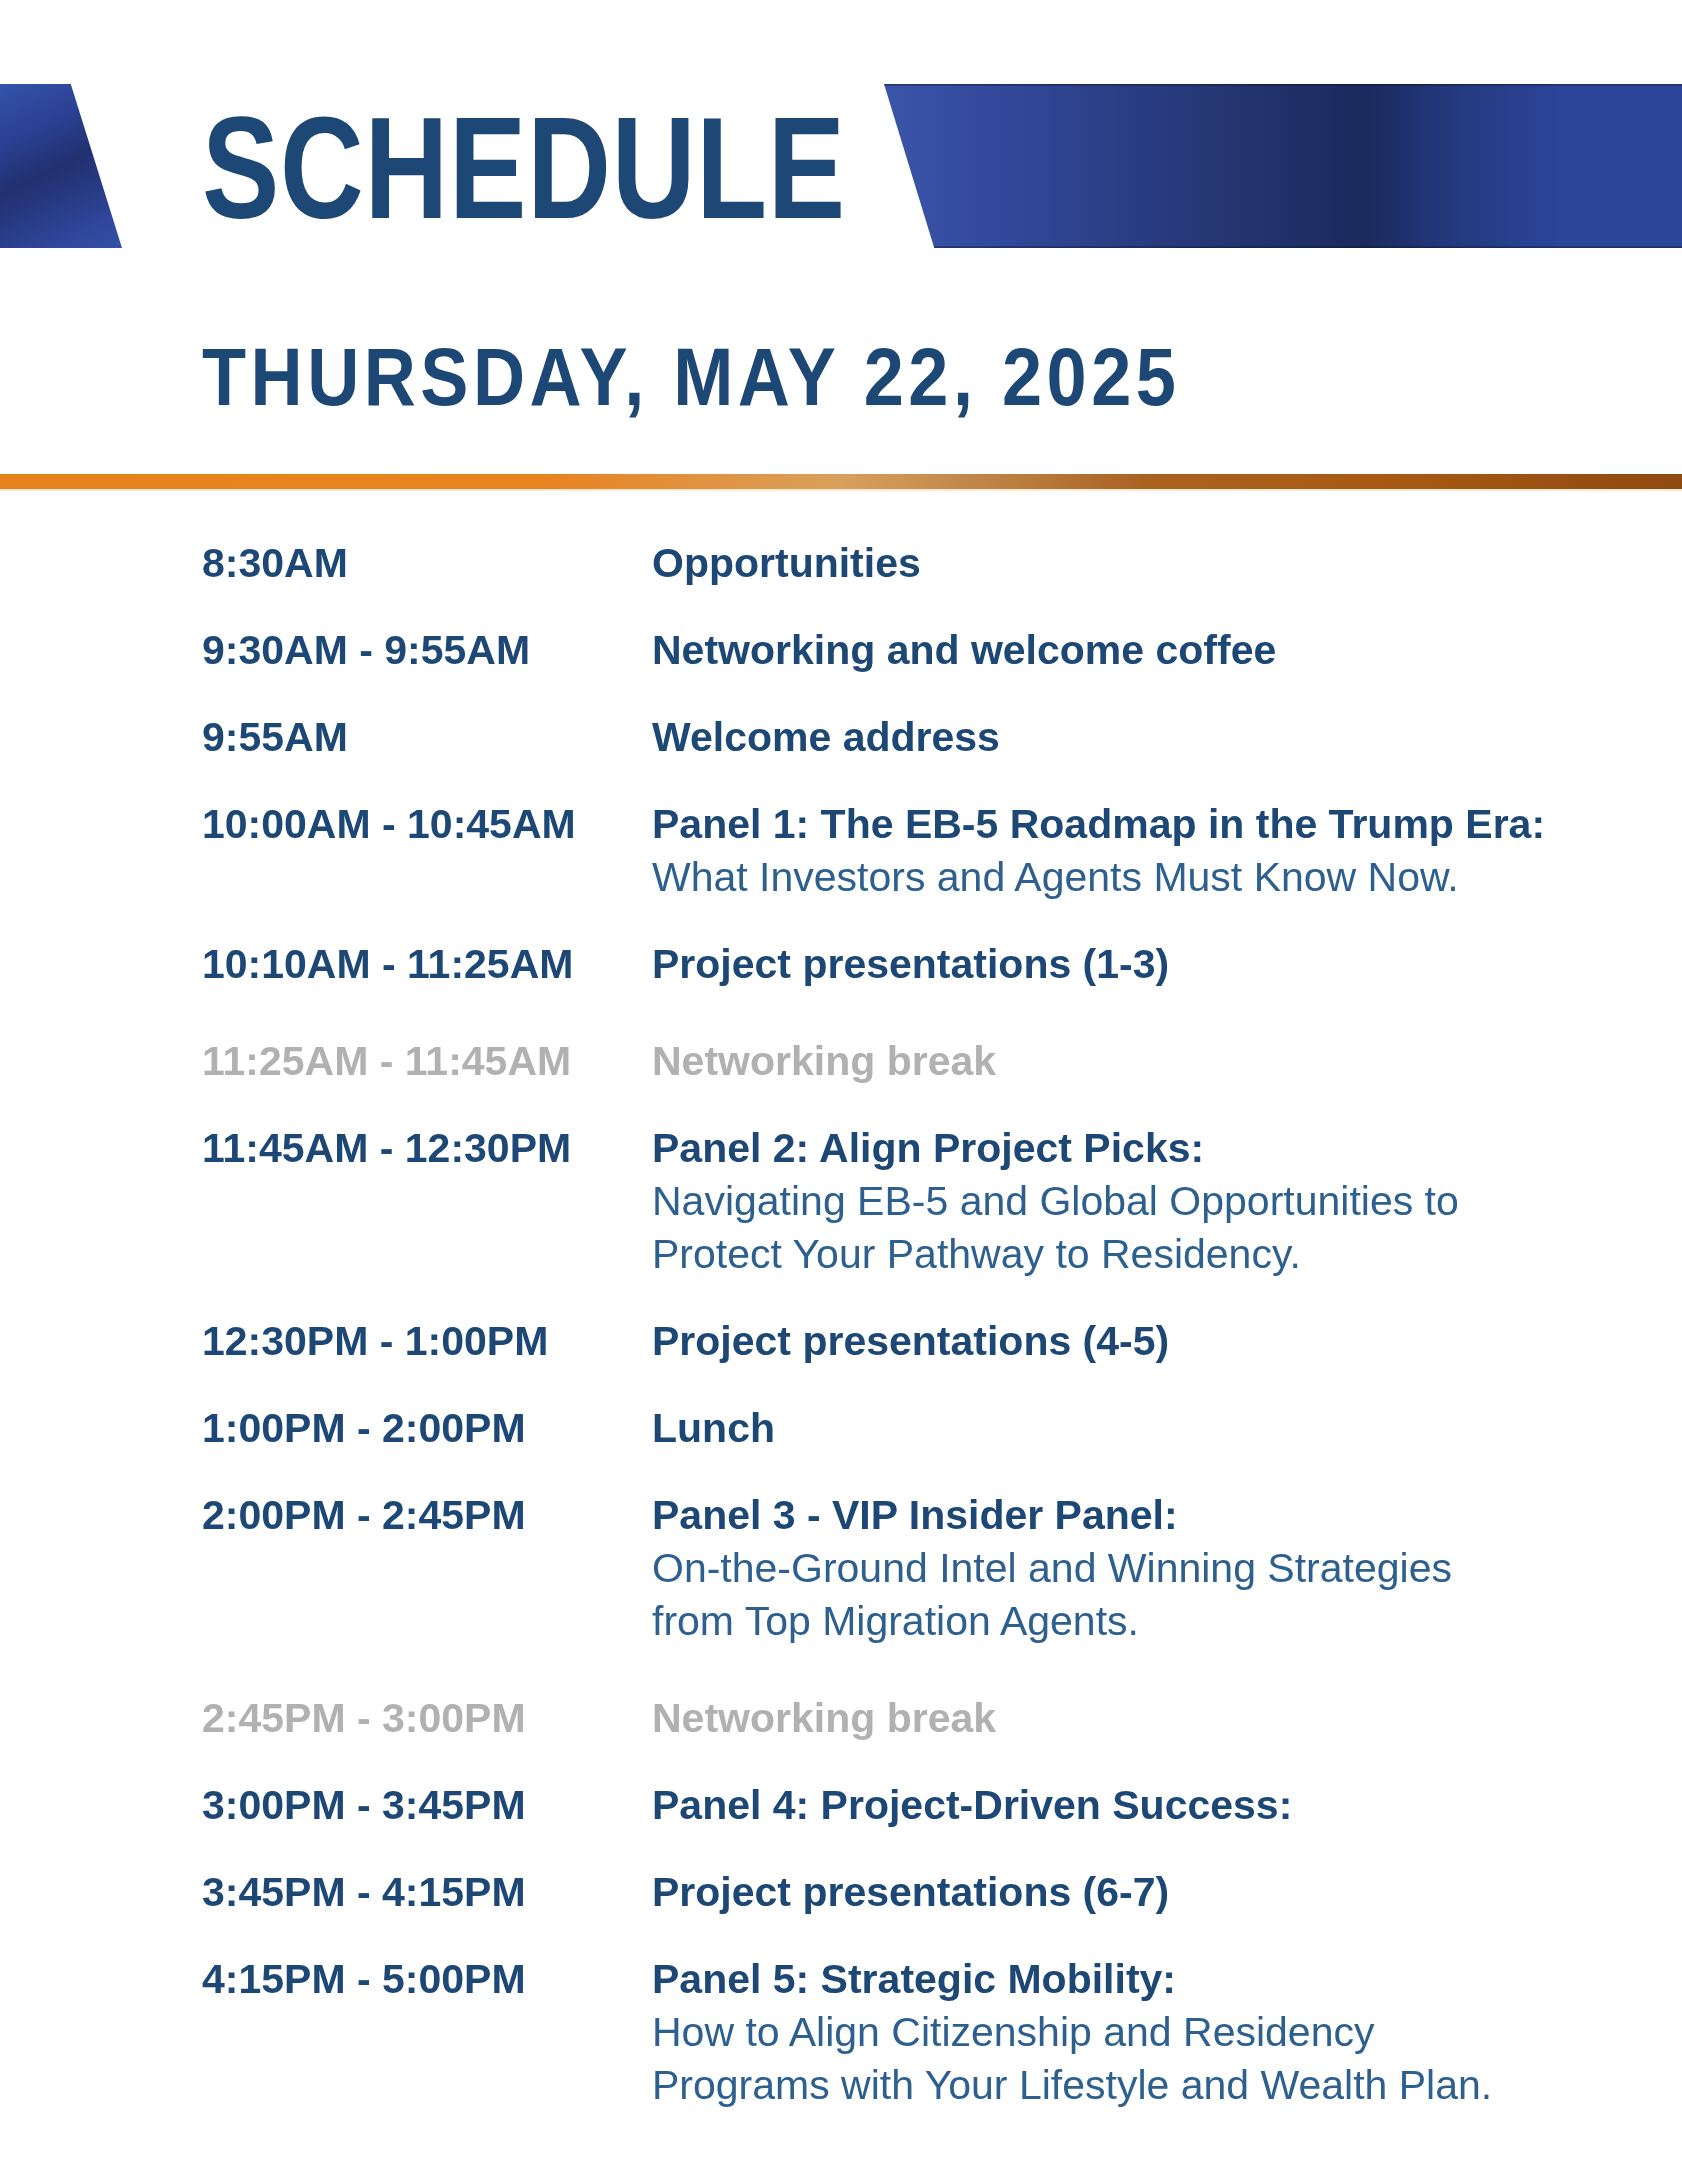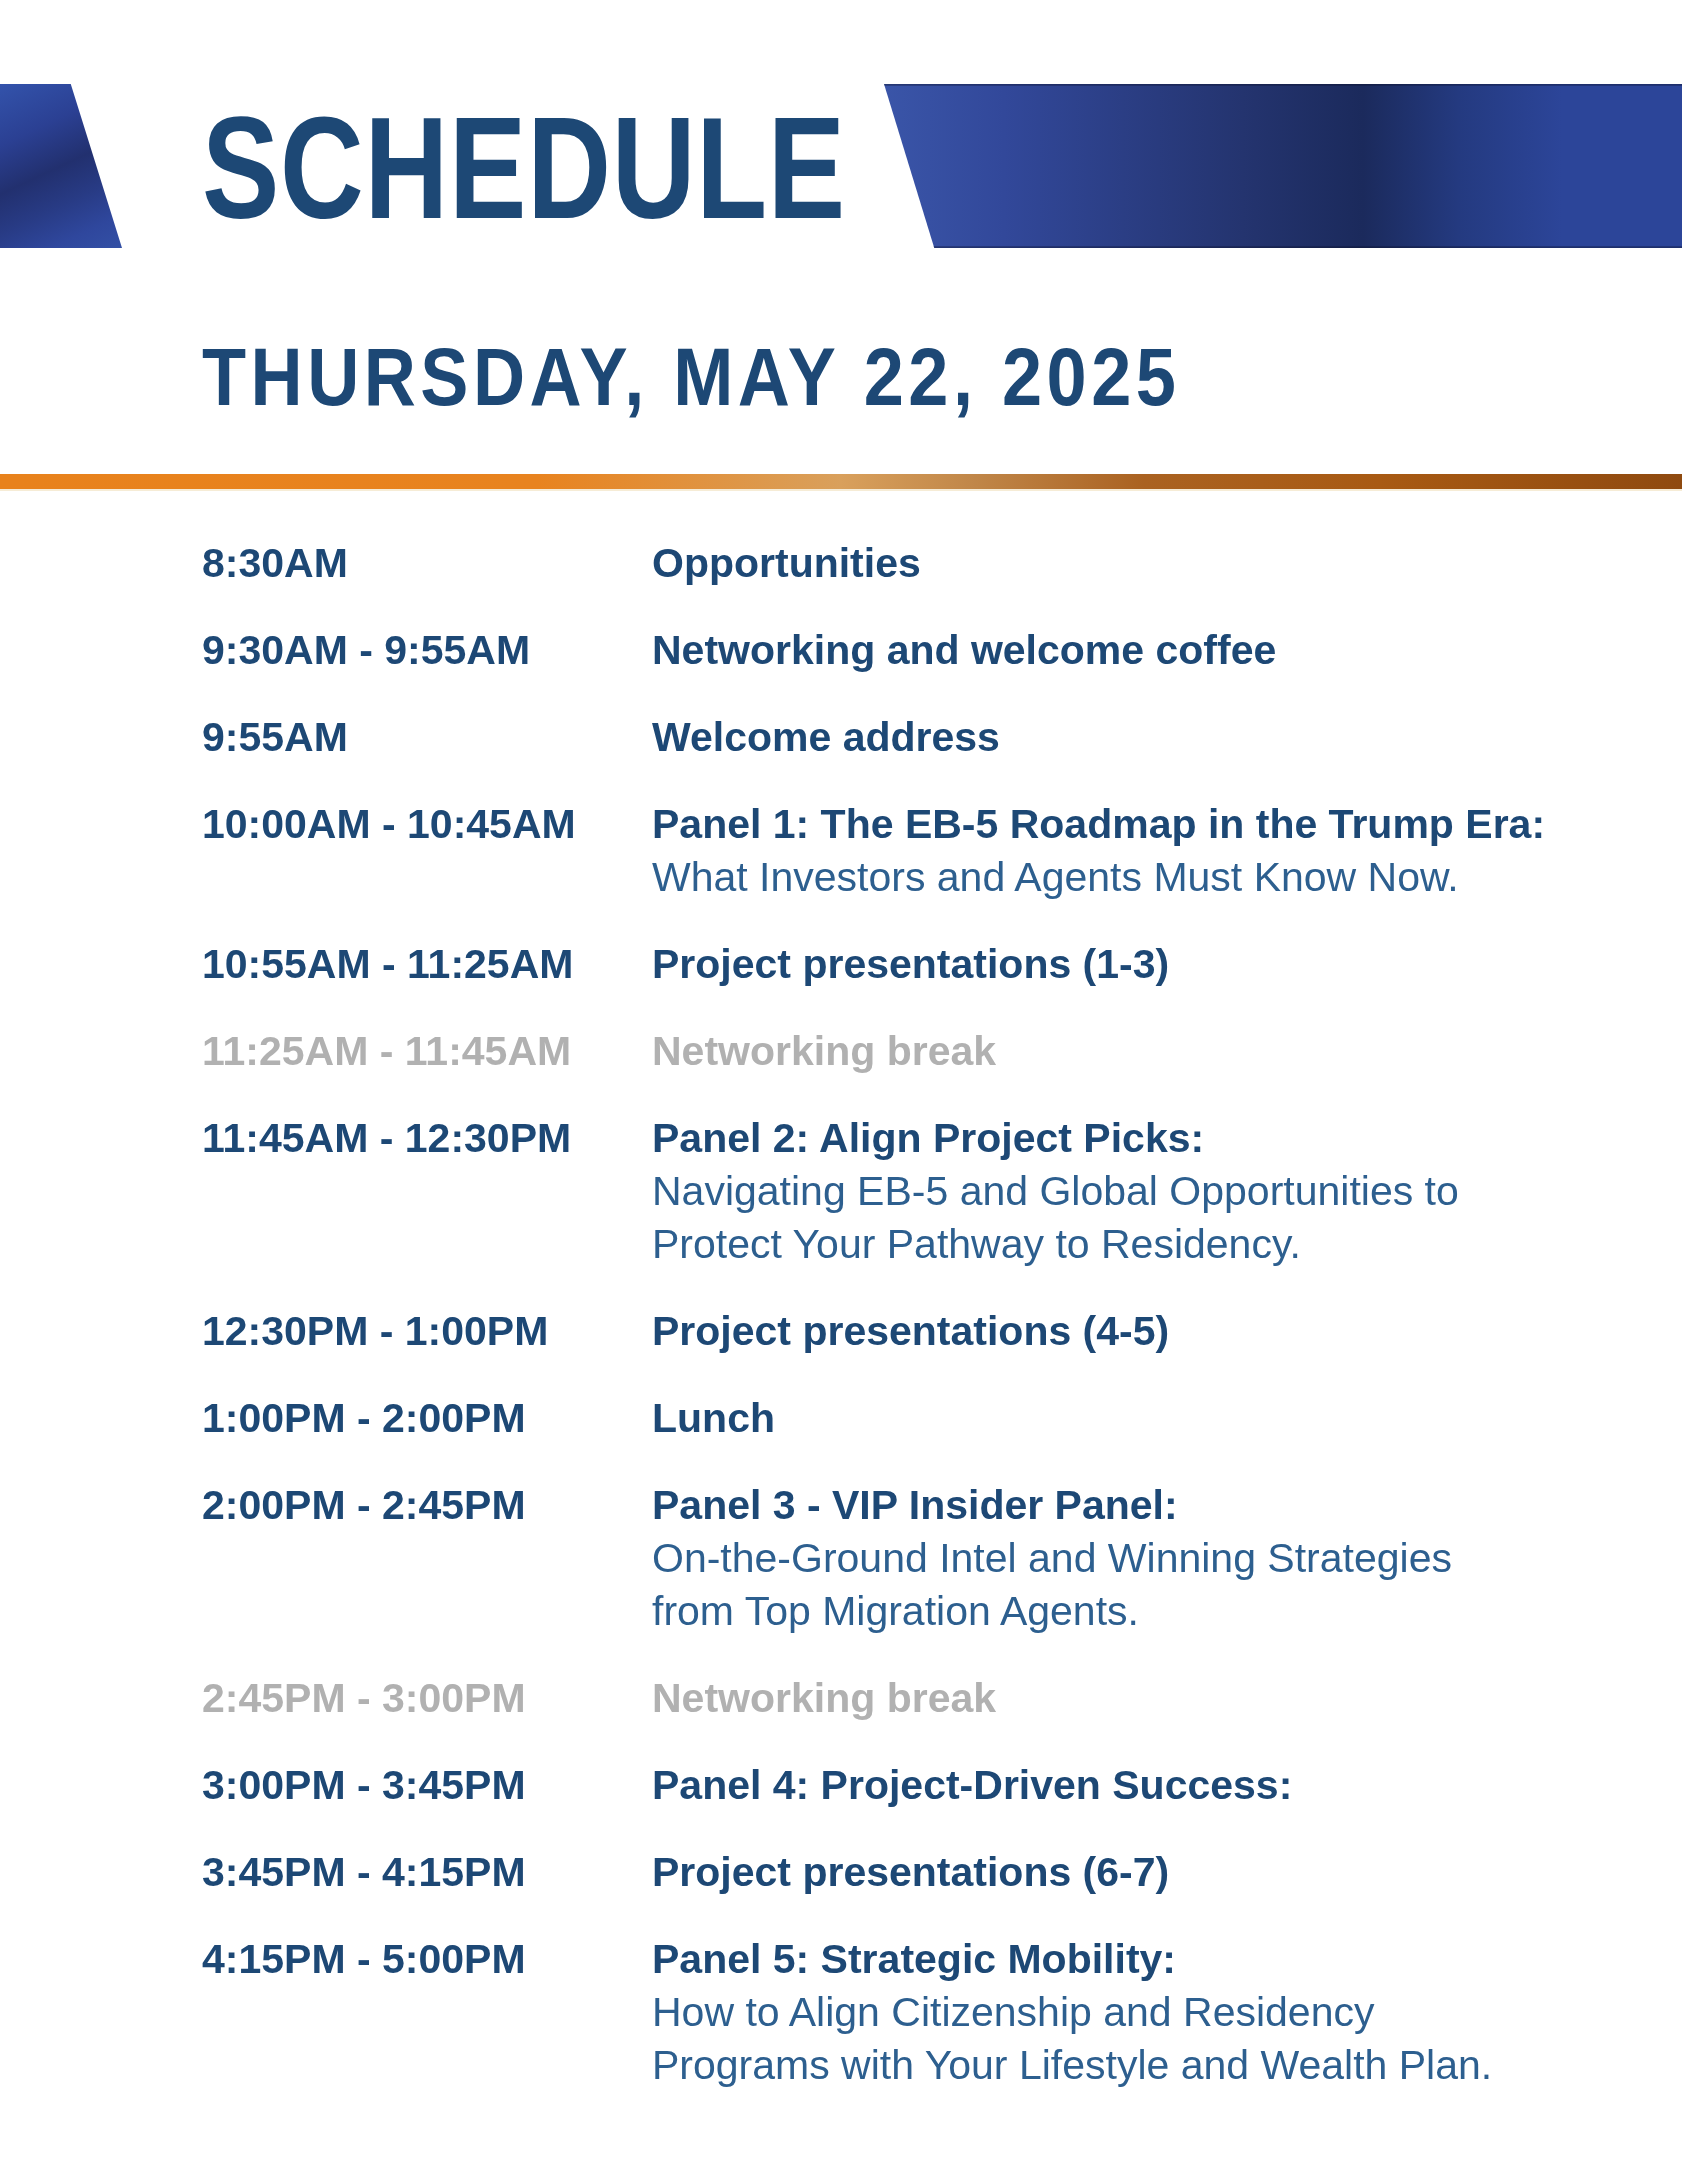--- a/index.html
+++ b/index.html
@@ -66,21 +66,21 @@
   .desc{flex:1;min-width:0;}
   .title-line{
     font-weight:700;color:var(--text-blue,#1d4875);
     white-space:nowrap;
   }
   .detail{
     font-weight:400;color:var(--detail-blue,#2d5f8f);
     white-space:nowrap;
   }
   .row.muted .time,
-  .row.muted .title-line{color:var(--muted-gray,#b1b1b1);}
+  .row.muted .title-line{color:var(--muted-gray,#b1b1b1);margin-top:10px;}
 </style>
 </head>
 <body>
 
 <div class="page">
 
   <div class="shape-left"></div>
   <div class="shape-right"></div>
 
   <div class="page-title">SCHEDULE</div>
@@ -117,21 +117,21 @@
       <div class="time">10:00AM - 10:45AM</div>
       <div class="desc">
         <div class="title-line">Panel 1: The EB-5 Roadmap in the Trump Era:</div>
         <div class="details">
             <div class="detail">What Investors and Agents Must Know Now.</div>
           </div>
       </div>
     </div>
 
     <div class="row">
-      <div class="time">10:55AM - 11:25AM</div>
+      <div class="time">10:10AM - 11:25AM</div>
       <div class="desc">
         <div class="title-line">Project presentations (1-3)</div>
         <div class="details"></div>
       </div>
     </div>
 
     <div class="row muted">
       <div class="time">11:25AM - 11:45AM</div>
       <div class="desc">
         <div class="title-line">Networking break</div>

